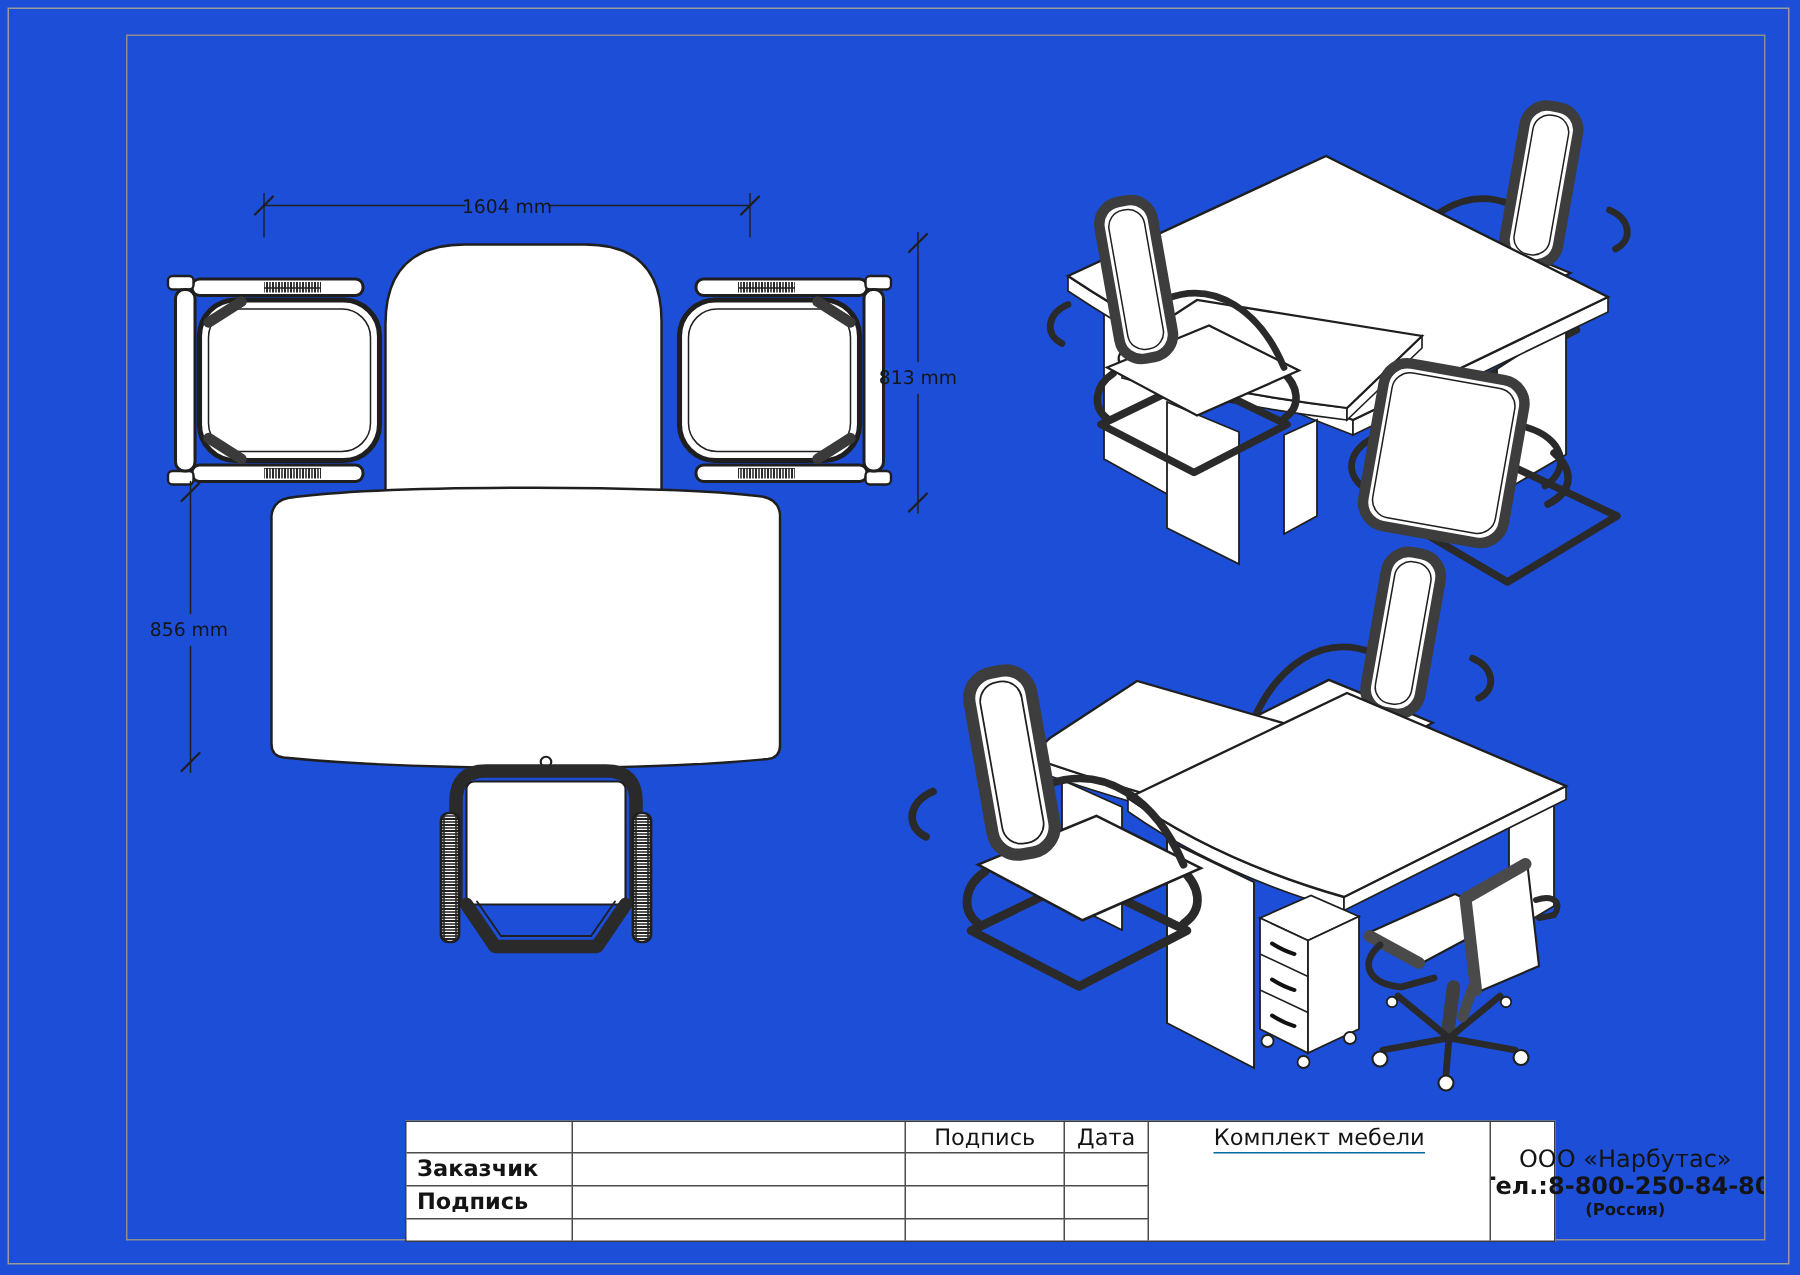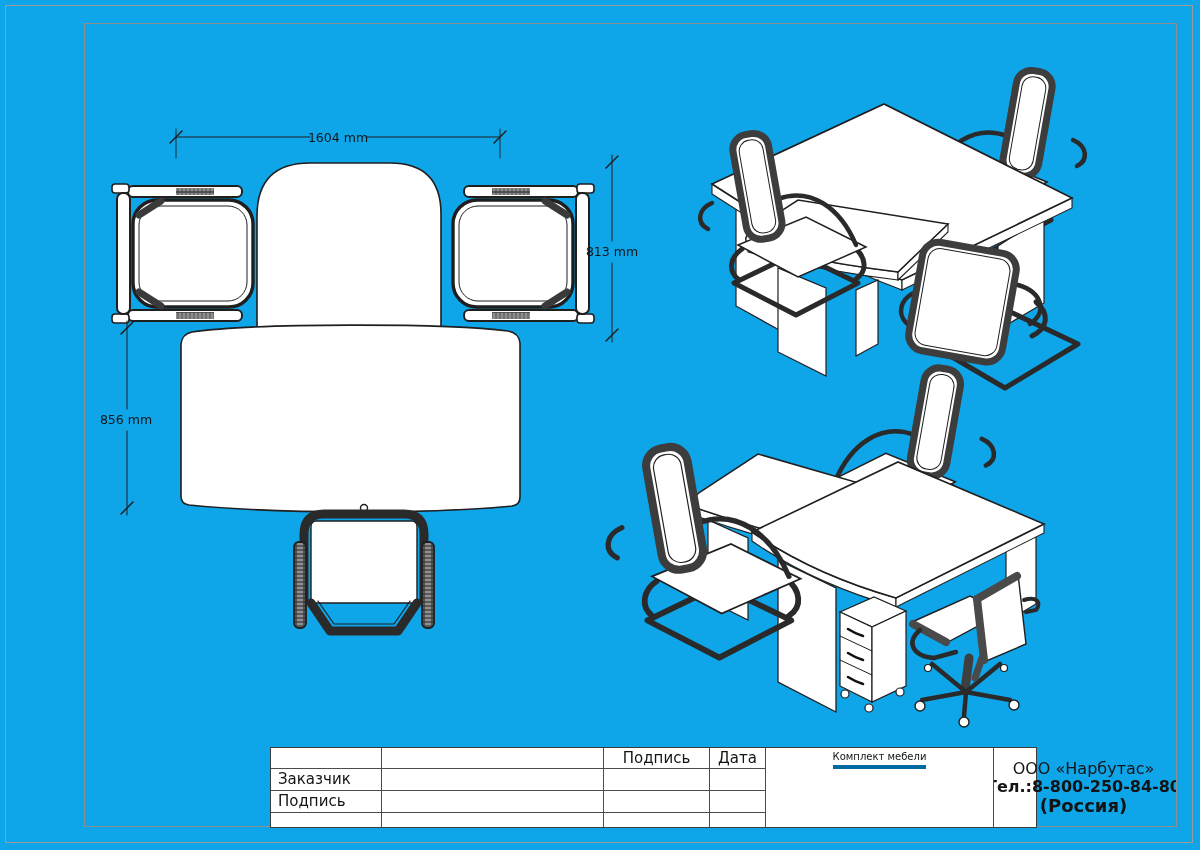--- a/index.html
+++ b/index.html
@@ -2,21 +2,21 @@
 <html><head>
 <meta charset="utf-8">
 <style>
   html,body{margin:0;padding:0;}
   body{
     width:1200px;height:850px;
     background:#ffffff;
     font-family:"DejaVu Sans","Liberation Sans",sans-serif;
     -webkit-font-smoothing:antialiased;
   }
-  .page{position:relative;width:1200px;height:850px;background:#0ea5e9;overflow:hidden;}
+  .page{position:relative;width:1200px;height:850px;background:#1d4ed8;overflow:hidden;}
   .outer-border{
     position:absolute;left:5px;top:5px;width:1188px;height:838px;
     border:1px solid #9b9b9b;box-sizing:border-box;
   }
   .frame{
     position:absolute;left:84px;top:23px;width:1093px;height:804px;
     border:1px solid #8e8e8e;box-sizing:border-box;
   }
   svg.draw{position:absolute;left:0;top:0;width:1200px;height:850px;}
   svg text{font-family:"DejaVu Sans","Liberation Sans",sans-serif;fill:#161616;}
@@ -36,44 +36,44 @@
   }
   .cell{
     border-right:1px solid #4c4c4c;
     border-bottom:1px solid #4c4c4c;
     box-sizing:border-box;
     display:flex;align-items:center;
     overflow:hidden;white-space:nowrap;
   }
   .cell.lastrow{border-bottom:none;}
   .cell.center{justify-content:center;}
-  .cell.label{padding-left:7px;}
+  .cell.label{padding-left:7px;font-weight:bold;}
   .project{
     grid-column:5;grid-row:1 / 5;
     border-right:1px solid #4c4c4c;
     box-sizing:border-box;
     display:flex;flex-direction:column;
   }
   .project-hdr{
     height:21px;flex:0 0 21px;
-    border-bottom:4px solid #0369a1;
+    border-bottom:1px solid #0369a1;
     display:flex;align-items:center;justify-content:center;
     box-sizing:border-box;
-    font-size:10px;
+    font-size:15px;
   }
   .company{
     grid-column:6;grid-row:1 / 5;
     display:flex;flex-direction:column;justify-content:center;
     padding:3px 9px 2px 6px;
     box-sizing:border-box;
     gap:2px;
   }
   .company .name{font-size:16px;text-align:center;font-weight:500;}
   .company .phone{font-size:16px;text-align:center;font-weight:bold;}
-  .company .country{font-size:18px;text-align:right;font-weight:bold;}
+  .company .country{font-size:11px;text-align:right;font-weight:bold;}
 </style>
 </head>
 <body>
 
 <div class="page">
 
   <div class="outer-border"></div>
   <div class="frame"></div>
 
   <svg class="draw" viewBox="0 0 1200 850" stroke="#1f1f1f" fill="none" stroke-linecap="round">

